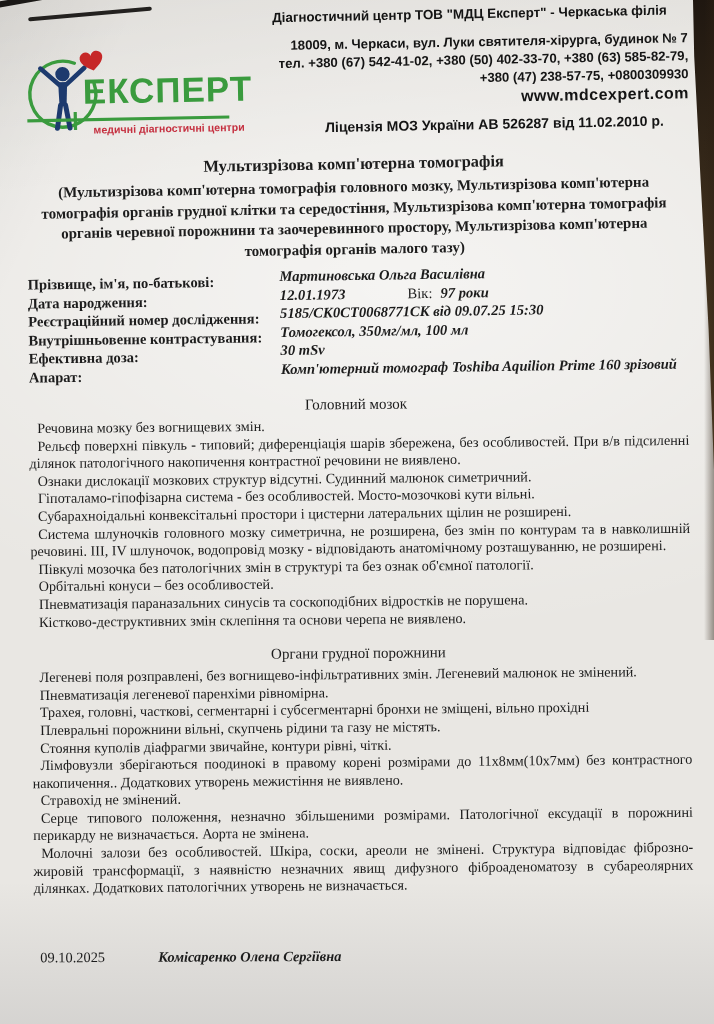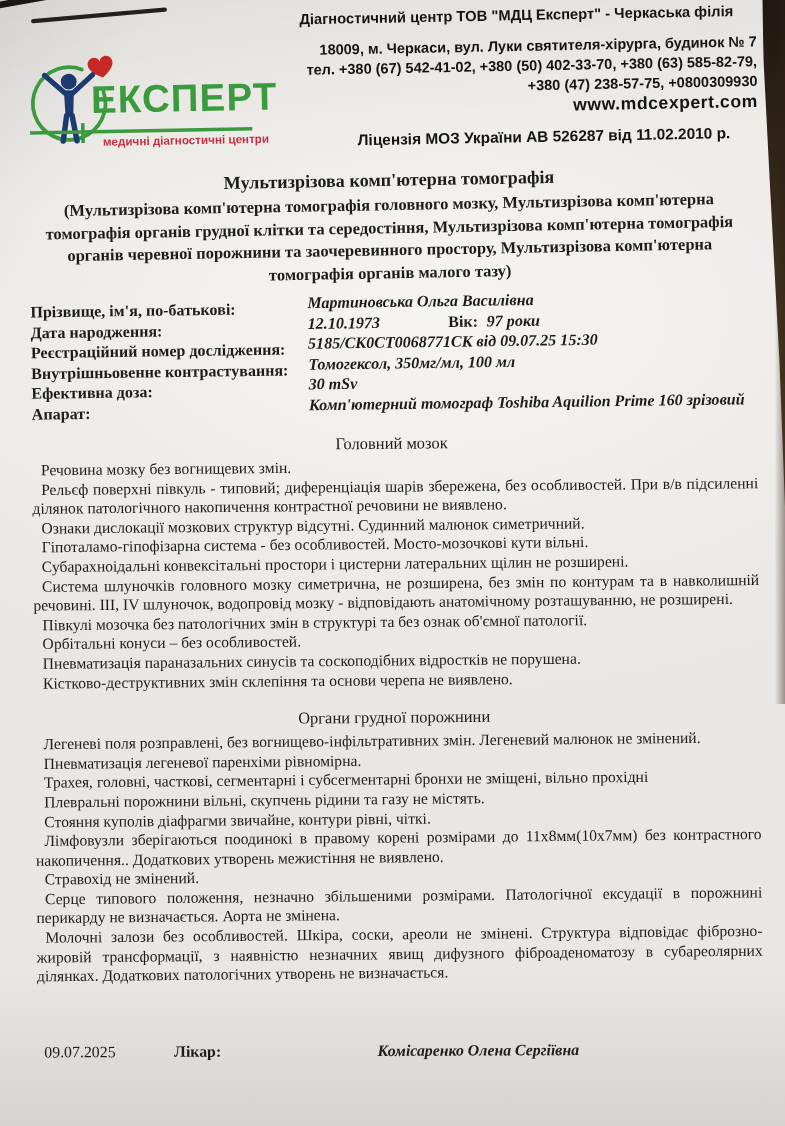--- a/index.html
+++ b/index.html
@@ -75,21 +75,21 @@
   .doc-subtitle {
     text-align:center; font-weight:bold; font-size:15px; line-height:20.5px;
     margin:0 26px; transform:rotate(-0.5deg);
   }
 
   
   .patient { margin:12px 24px 0 30px; transform:rotate(-0.25deg); }
   .p-row { display:flex; line-height:18.5px; }
   .p-label { width:252px; flex:none; font-weight:bold; font-size:14.6px; }
   .p-value { font-weight:bold; font-style:italic; font-size:14.6px; transform:translateY(-5px); }
-  .p-age-label { font-weight:bold; font-style:normal; margin-left:62px; }
+  .p-age-label { font-weight:normal; font-style:normal; margin-left:62px; }
   .p-age-value { margin-left:8px; }
   .p-device { width:400px; }
 
   
   .section-heading { text-align:center; font-size:15px; margin-top:14px; margin-bottom:4px; }
   .section-heading.chest { margin-top:17px; }
   .section-body { margin:0 24px 0 30px; }
   .section-body p {
     font-size:14.2px; line-height:17.6px; text-align:justify; text-indent:8px;
   }
@@ -145,21 +145,21 @@
   <div class="doc-title">Мультизрізова комп'ютерна томографія</div>
   <div class="doc-subtitle">(Мультизрізова комп'ютерна томографія головного мозку, Мультизрізова комп'ютерна томографія органів грудної клітки та середостіння, Мультизрізова комп'ютерна томографія органів черевної порожнини та заочеревинного простору, Мультизрізова комп'ютерна томографія органів малого тазу)</div>
 
   <div class="patient">
     <div class="p-row">
       <span class="p-label">Прізвище, ім'я, по-батькові:</span>
       <span class="p-value">Мартиновська Ольга Василівна</span>
     </div>
     <div class="p-row">
       <span class="p-label">Дата народження:</span>
-      <span class="p-value"><span>12.10.1973</span><span class="p-age-label">Вік:</span><span class="p-age-value">97 роки</span></span>
+      <span class="p-value"><span>12.01.1973</span><span class="p-age-label">Вік:</span><span class="p-age-value">97 роки</span></span>
     </div>
     <div class="p-row">
       <span class="p-label">Реєстраційний номер дослідження:</span>
       <span class="p-value">5185/СК0СТ0068771СК від 09.07.25 15:30</span>
     </div>
     <div class="p-row">
       <span class="p-label">Внутрішньовенне контрастування:</span>
       <span class="p-value">Томогексол, 350мг/мл, 100 мл</span>
     </div>
     <div class="p-row">
@@ -193,18 +193,17 @@
     <p>Трахея, головні, часткові, сегментарні і субсегментарні бронхи не зміщені, вільно прохідні</p>
     <p>Плевральні порожнини вільні, скупчень рідини та газу не містять.</p>
     <p>Стояння куполів діафрагми звичайне, контури рівні, чіткі.</p>
     <p>Лімфовузли зберігаються поодинокі в правому корені розмірами до  11х8мм(10х7мм) без контрастного накопичення.. Додаткових утворень межистіння не виявлено.</p>
     <p>Стравохід не змінений.</p>
     <p>Серце типового положення, незначно збільшеними розмірами. Патологічної ексудації в порожнині перикарду не визначається. Аорта не змінена.</p>
     <p>Молочні залози  без особливостей. Шкіра, соски, ареоли не змінені. Структура відповідає фіброзно-жировій трансформації, з наявністю незначних явищ дифузного фіброаденоматозу в субареолярних ділянках. Додаткових патологічних утворень не визначається.</p>
   </div>
 
   <div class="footer">
-    <span class="f-date">09.07.2025</span>
-    <span class="f-doctor-label">Лікар:</span>
+    <span class="f-date">09.10.2025</span>
     <span class="f-doctor-name">Комісаренко Олена Сергіївна</span>
   </div>
 
 </div>
 
 </body></html>

